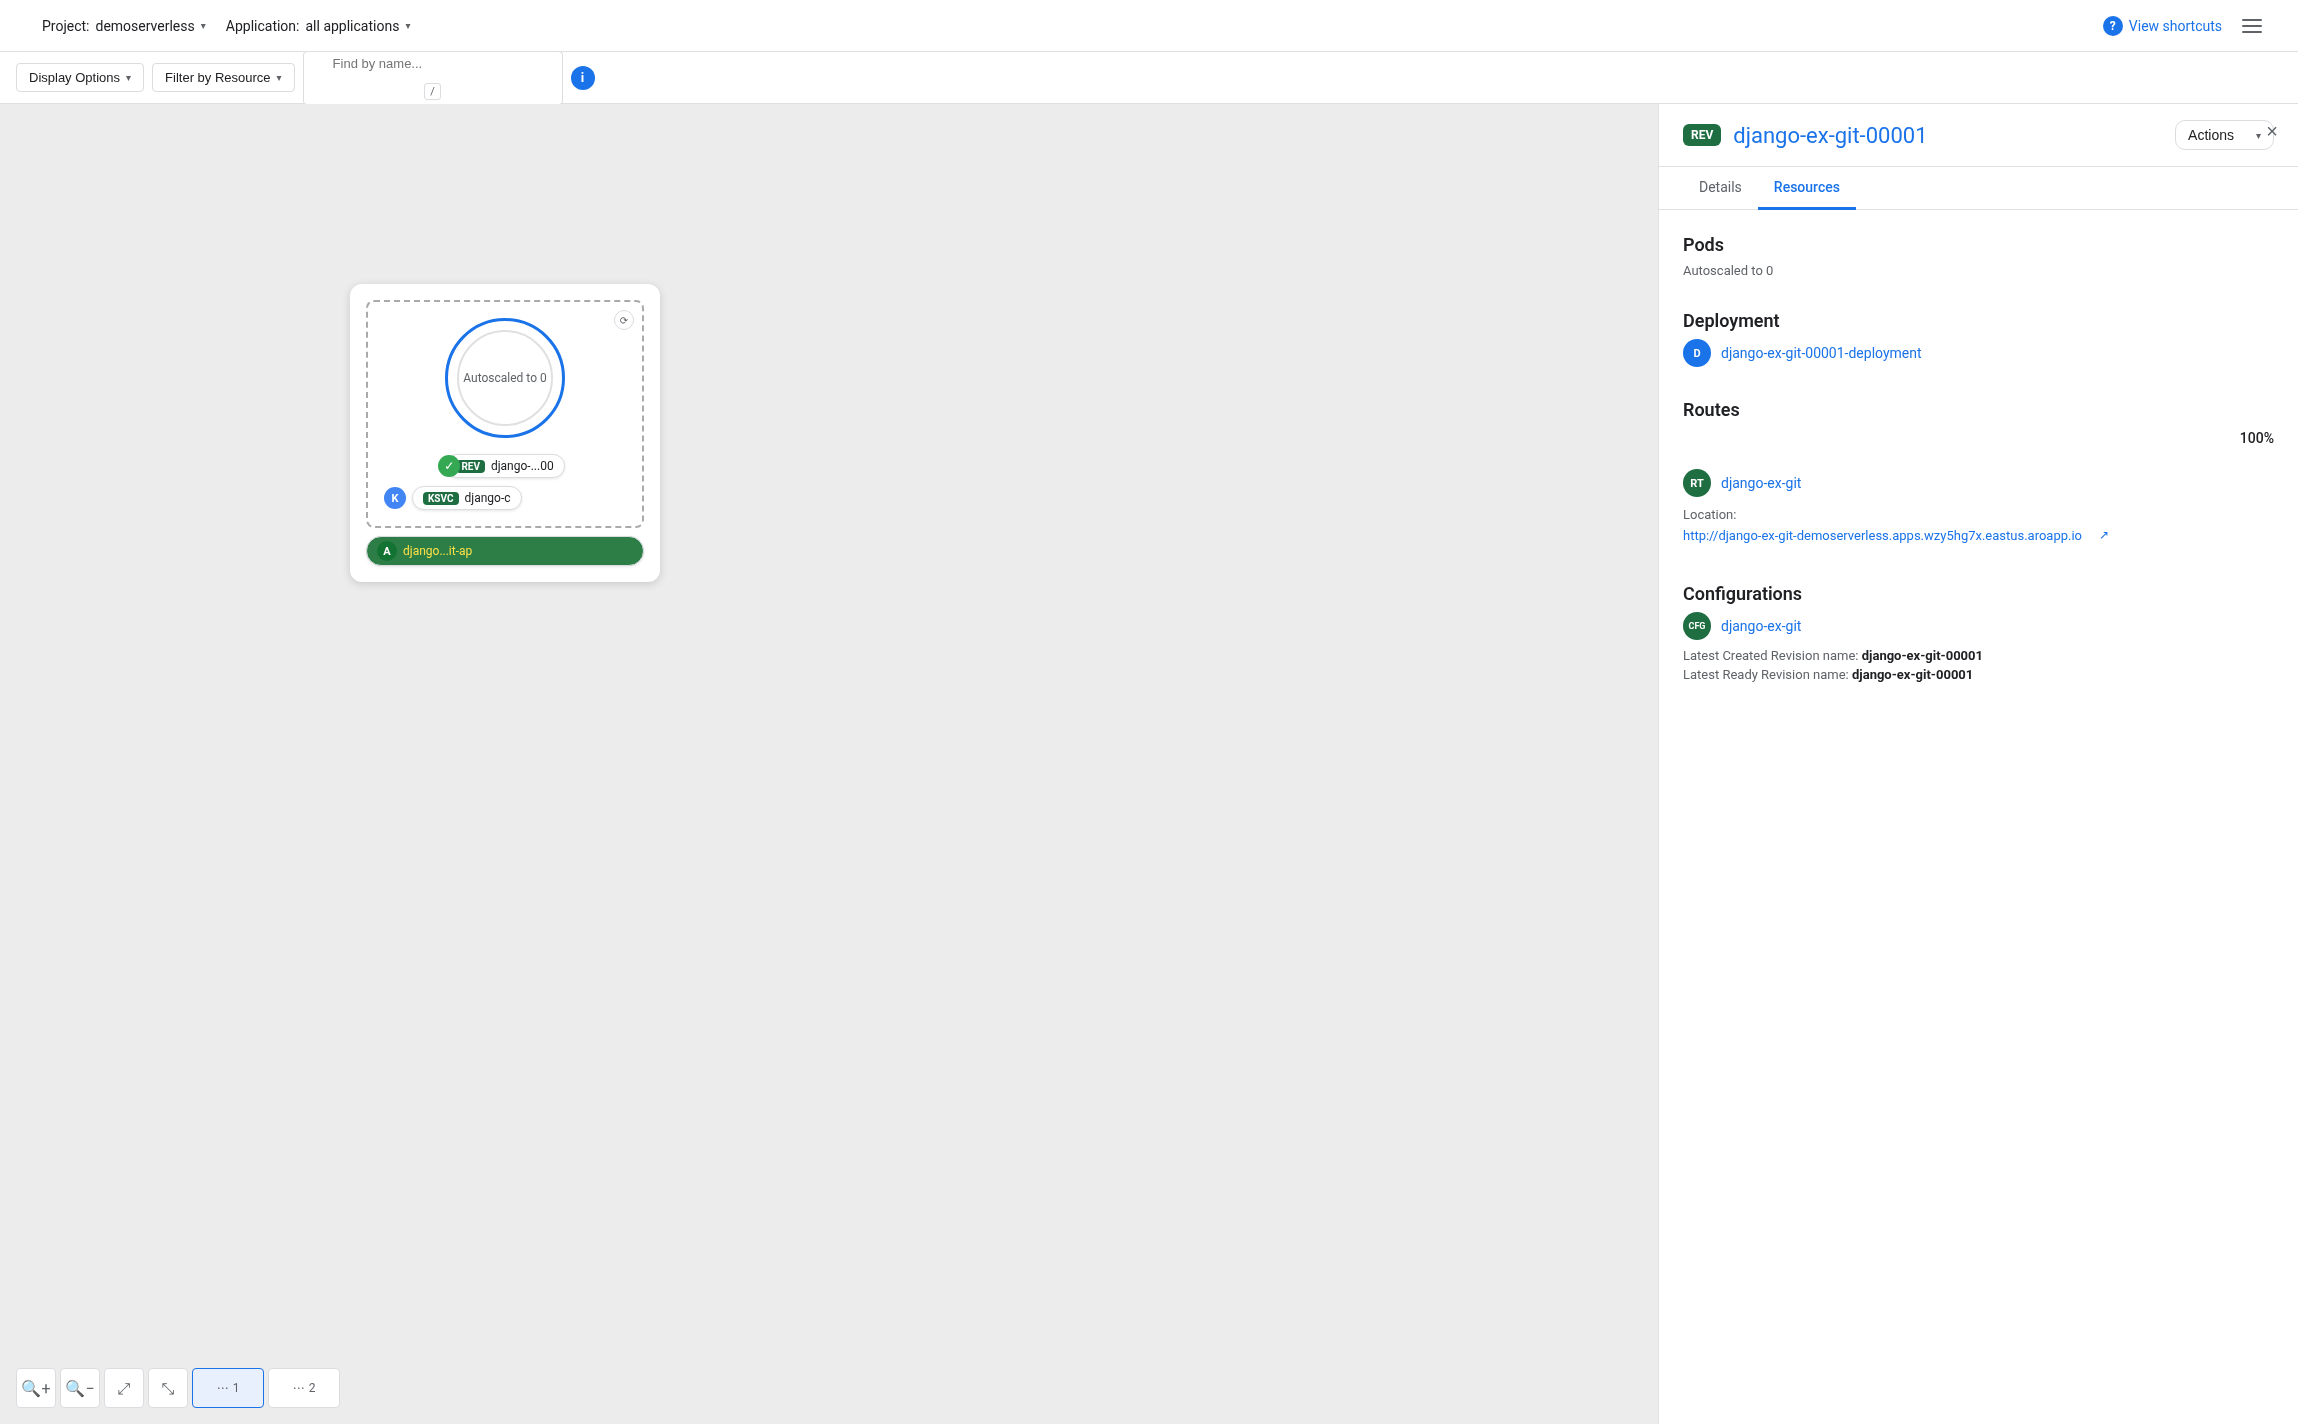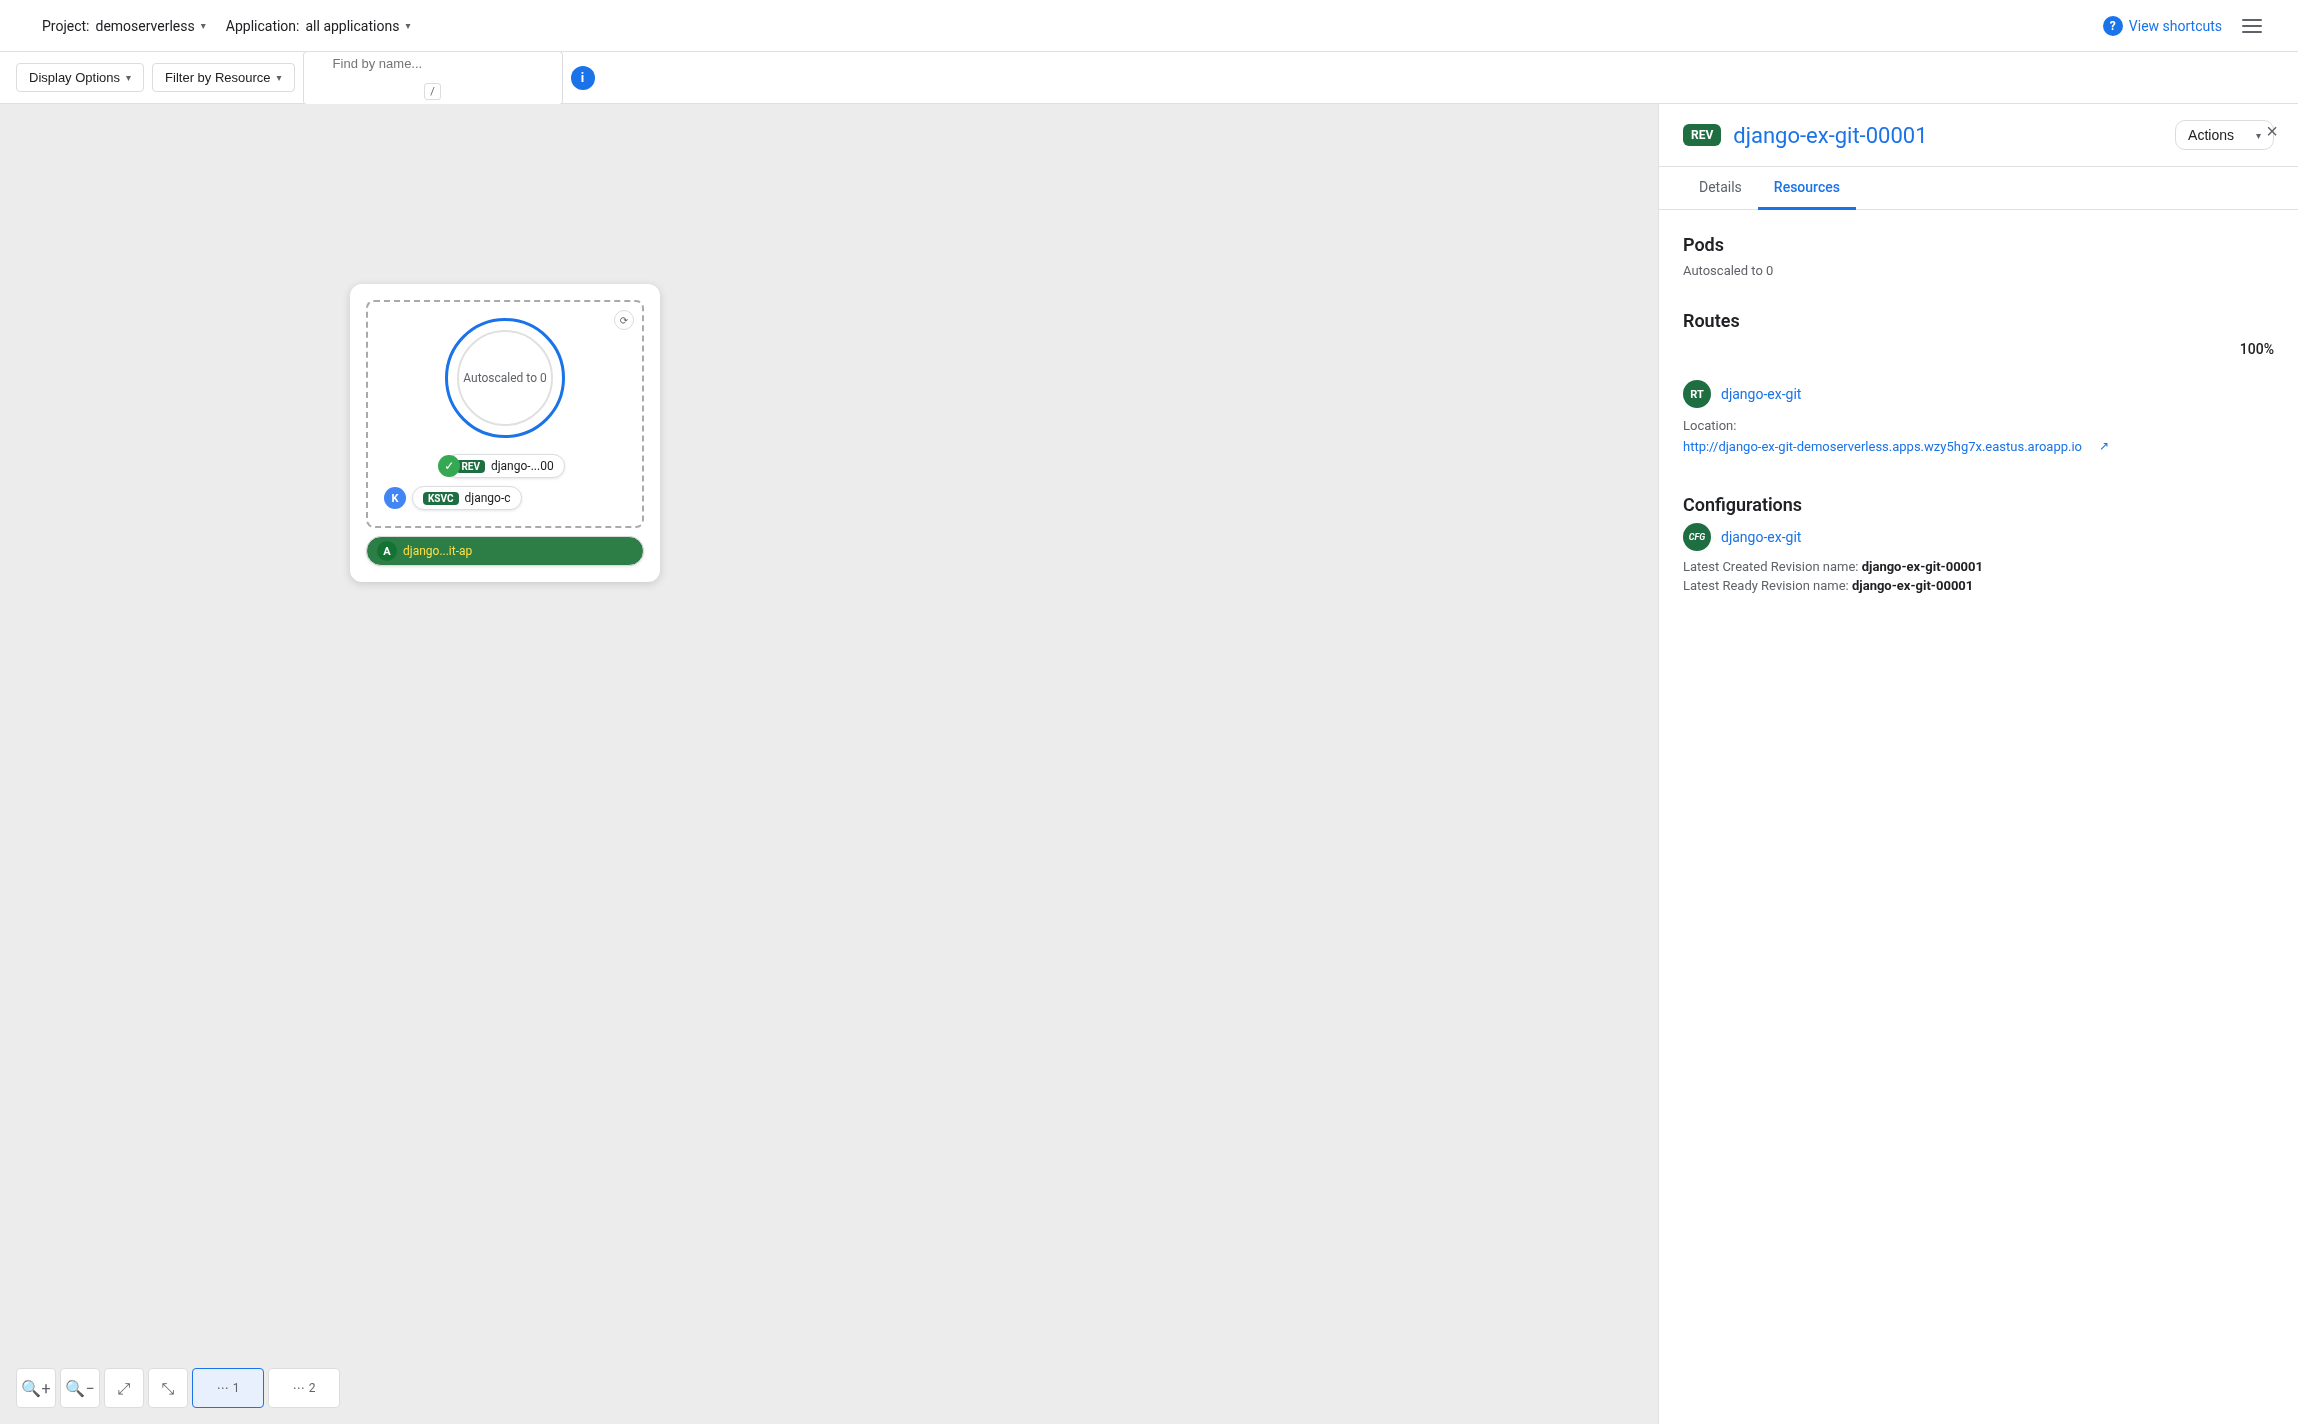--- a/index.html
+++ b/index.html
@@ -462,21 +462,21 @@
       display: flex;
       align-items: flex-start;
       gap: 17px;
     }
     .config-detail {
       font-size: 13px;
       color: #5f6368;
       margin-top: 4px;
     }
     .config-detail strong { color: #202124; }
-    .cfg-badge { background: #1e6e42; font-style: italic; }
+    .cfg-badge { background: #1e6e42; }
     .d-badge { background: #1a73e8; }
     .rt-badge { background: #1e6e42; }
 
     
     .side-panel::-webkit-scrollbar { width: 6px; }
     .side-panel::-webkit-scrollbar-track { background: transparent; }
     .side-panel::-webkit-scrollbar-thumb { background: #dadce0; border-radius: 3px; }
 
     .question-icon {
       width: 20px;
@@ -630,20 +630,31 @@
       </div>
     </div>
 
     <div class="panel-content">
 
       <div class="section-block">
         <div class="section-title">Pods</div>
         <div class="section-subtitle">Autoscaled to 0</div>
       </div>
 
+      <div class="section-block">
+        <div class="section-title">Deployment</div>
+        <div class="resource-item">
+          <div class="resource-badge d-badge">
+            <span>D</span>
+          </div>
+          <a class="resource-link">
+            <span>django-ex-git-00001-deployment</span>
+          </a>
+        </div>
+      </div>
 
       <div class="section-block">
         <div class="section-title">Routes</div>
         <div class="route-row">
           <div class="resource-item" style="align-items:flex-start; flex-direction:column; gap:6px;margin-top:41px;">
             <div style="display:flex; align-items:center; gap:10px;">
               <div class="resource-badge rt-badge">RT</div>
               <a class="resource-link">
                 <span>django-ex-git</span>
               </a>

